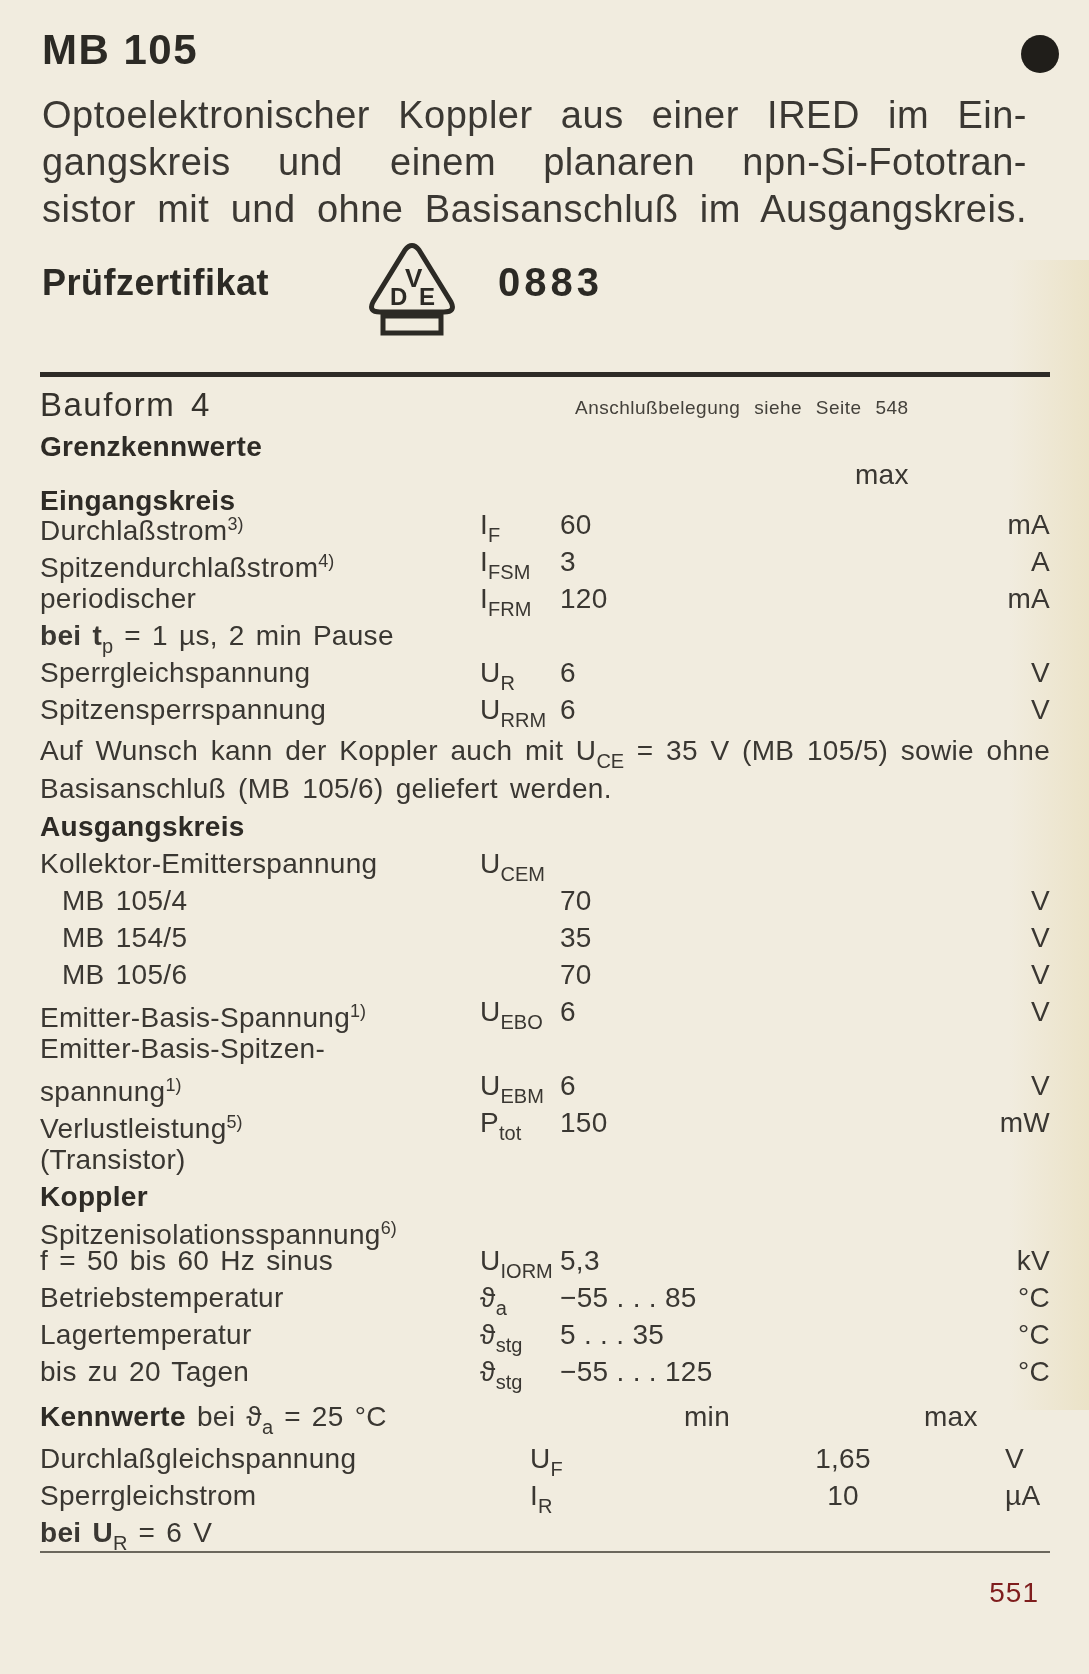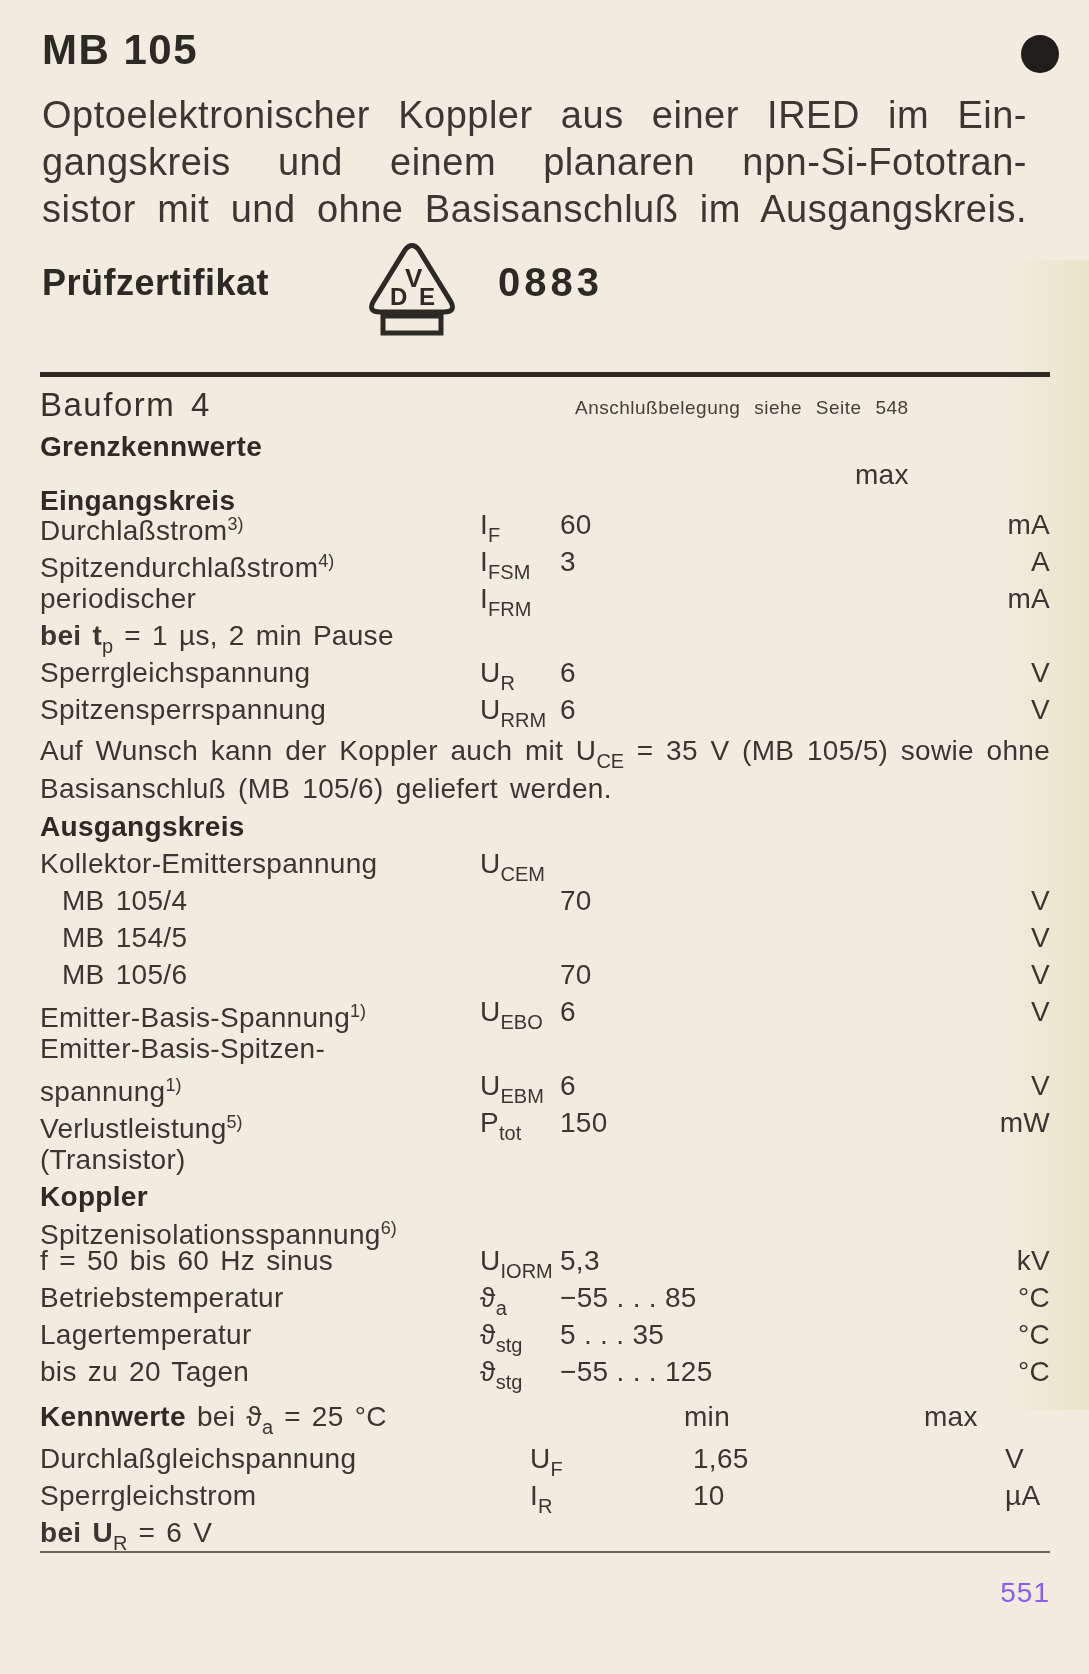--- a/index.html
+++ b/index.html
@@ -50,33 +50,33 @@
   .eing { height:24px; }
   .kopp { height:32px; }
   .kennrow { margin-top:8px; height:42px; }
   .h30 { height:30px; }
   .lbl { position:absolute; left:0; top:0; white-space:nowrap; word-spacing:3px; }
   .lbl-indent { left:22px; }
   .sym { position:absolute; left:440px; top:0; white-space:nowrap; }
   .sym-k { left:490px; }
   .val { position:absolute; right:160px; top:0; width:330px; text-align:left; white-space:nowrap; }
   .unit { position:absolute; right:0; top:0; width:110px; text-align:right; white-space:nowrap; }
-  .kval { position:absolute; right:57px; top:0; width:300px; text-align:left; white-space:nowrap; }
+  .kval { position:absolute; right:57px; top:0; width:300px; text-align:center; white-space:nowrap; }
   .kunit { position:absolute; left:965px; top:0; white-space:nowrap; }
   .maxcol { position:absolute; left:815px; top:0; }
   .mincol-k { position:absolute; left:644px; top:0; }
   .maxcol-k { position:absolute; left:884px; top:0; }
   sup.fn { font-size:18px; vertical-align:10px; letter-spacing:0; }
   sub.sb { font-size:20px; vertical-align:-8px; letter-spacing:0; }
   .cond { font-weight:600; }
   .note-line { position:relative; height:38px; font-size:28px; line-height:32px; letter-spacing:0.3px; word-spacing:4px; color:#3a3732; }
   .just { text-align:justify; text-align-last:justify; }
   .notewrap { margin-top:4px; }
   .pagenum-row { position:relative; margin-top:24px; height:30px; }
-  .pagenum { position:absolute; right:0; top:0; font-size:28px; color:#8b5cf6; letter-spacing:1px;margin-left:24px; }
+  .pagenum { position:absolute; right:11px; top:0; font-size:28px; color:#7f1d1d; letter-spacing:1px;margin-left:24px; }
   svg text { font-family:"Liberation Sans","DejaVu Sans",sans-serif; }
 </style>
 </head>
 <body>
 
 <div class="tint"></div>
 
 <div id="page-title">MB 105</div>
 <div id="corner-dot"></div>
 
@@ -127,20 +127,21 @@
   <div class="row">
     <span class="lbl"><span>Spitzendurchlaßstrom</span><sup class="fn">4)</sup></span>
     <span class="sym"><span>I</span><sub class="sb">FSM</sub></span>
     <span class="val">3</span>
     <span class="unit">A</span>
   </div>
 
   <div class="row">
     <span class="lbl"><span>periodischer</span></span>
     <span class="sym"><span>I</span><sub class="sb">FRM</sub></span>
+    <span class="val">120</span>
     <span class="unit">mA</span>
   </div>
 
   <div class="row">
     <span class="lbl"><span class="cond">bei t</span><sub class="sb">p</sub><span> = 1 µs, 2 min Pause</span></span>
   </div>
 
   <div class="row">
     <span class="lbl"><span>Sperrgleichspannung</span></span>
     <span class="sym"><span>U</span><sub class="sb">R</sub></span>
@@ -168,20 +169,21 @@
   </div>
 
   <div class="row">
     <span class="lbl lbl-indent"><span>MB 105/4</span></span>
     <span class="val">70</span>
     <span class="unit">V</span>
   </div>
 
   <div class="row">
     <span class="lbl lbl-indent"><span>MB 154/5</span></span>
+    <span class="val">35</span>
     <span class="unit">V</span>
   </div>
 
   <div class="row">
     <span class="lbl lbl-indent"><span>MB 105/6</span></span>
     <span class="val">70</span>
     <span class="unit">V</span>
   </div>
 
   <div class="row">

